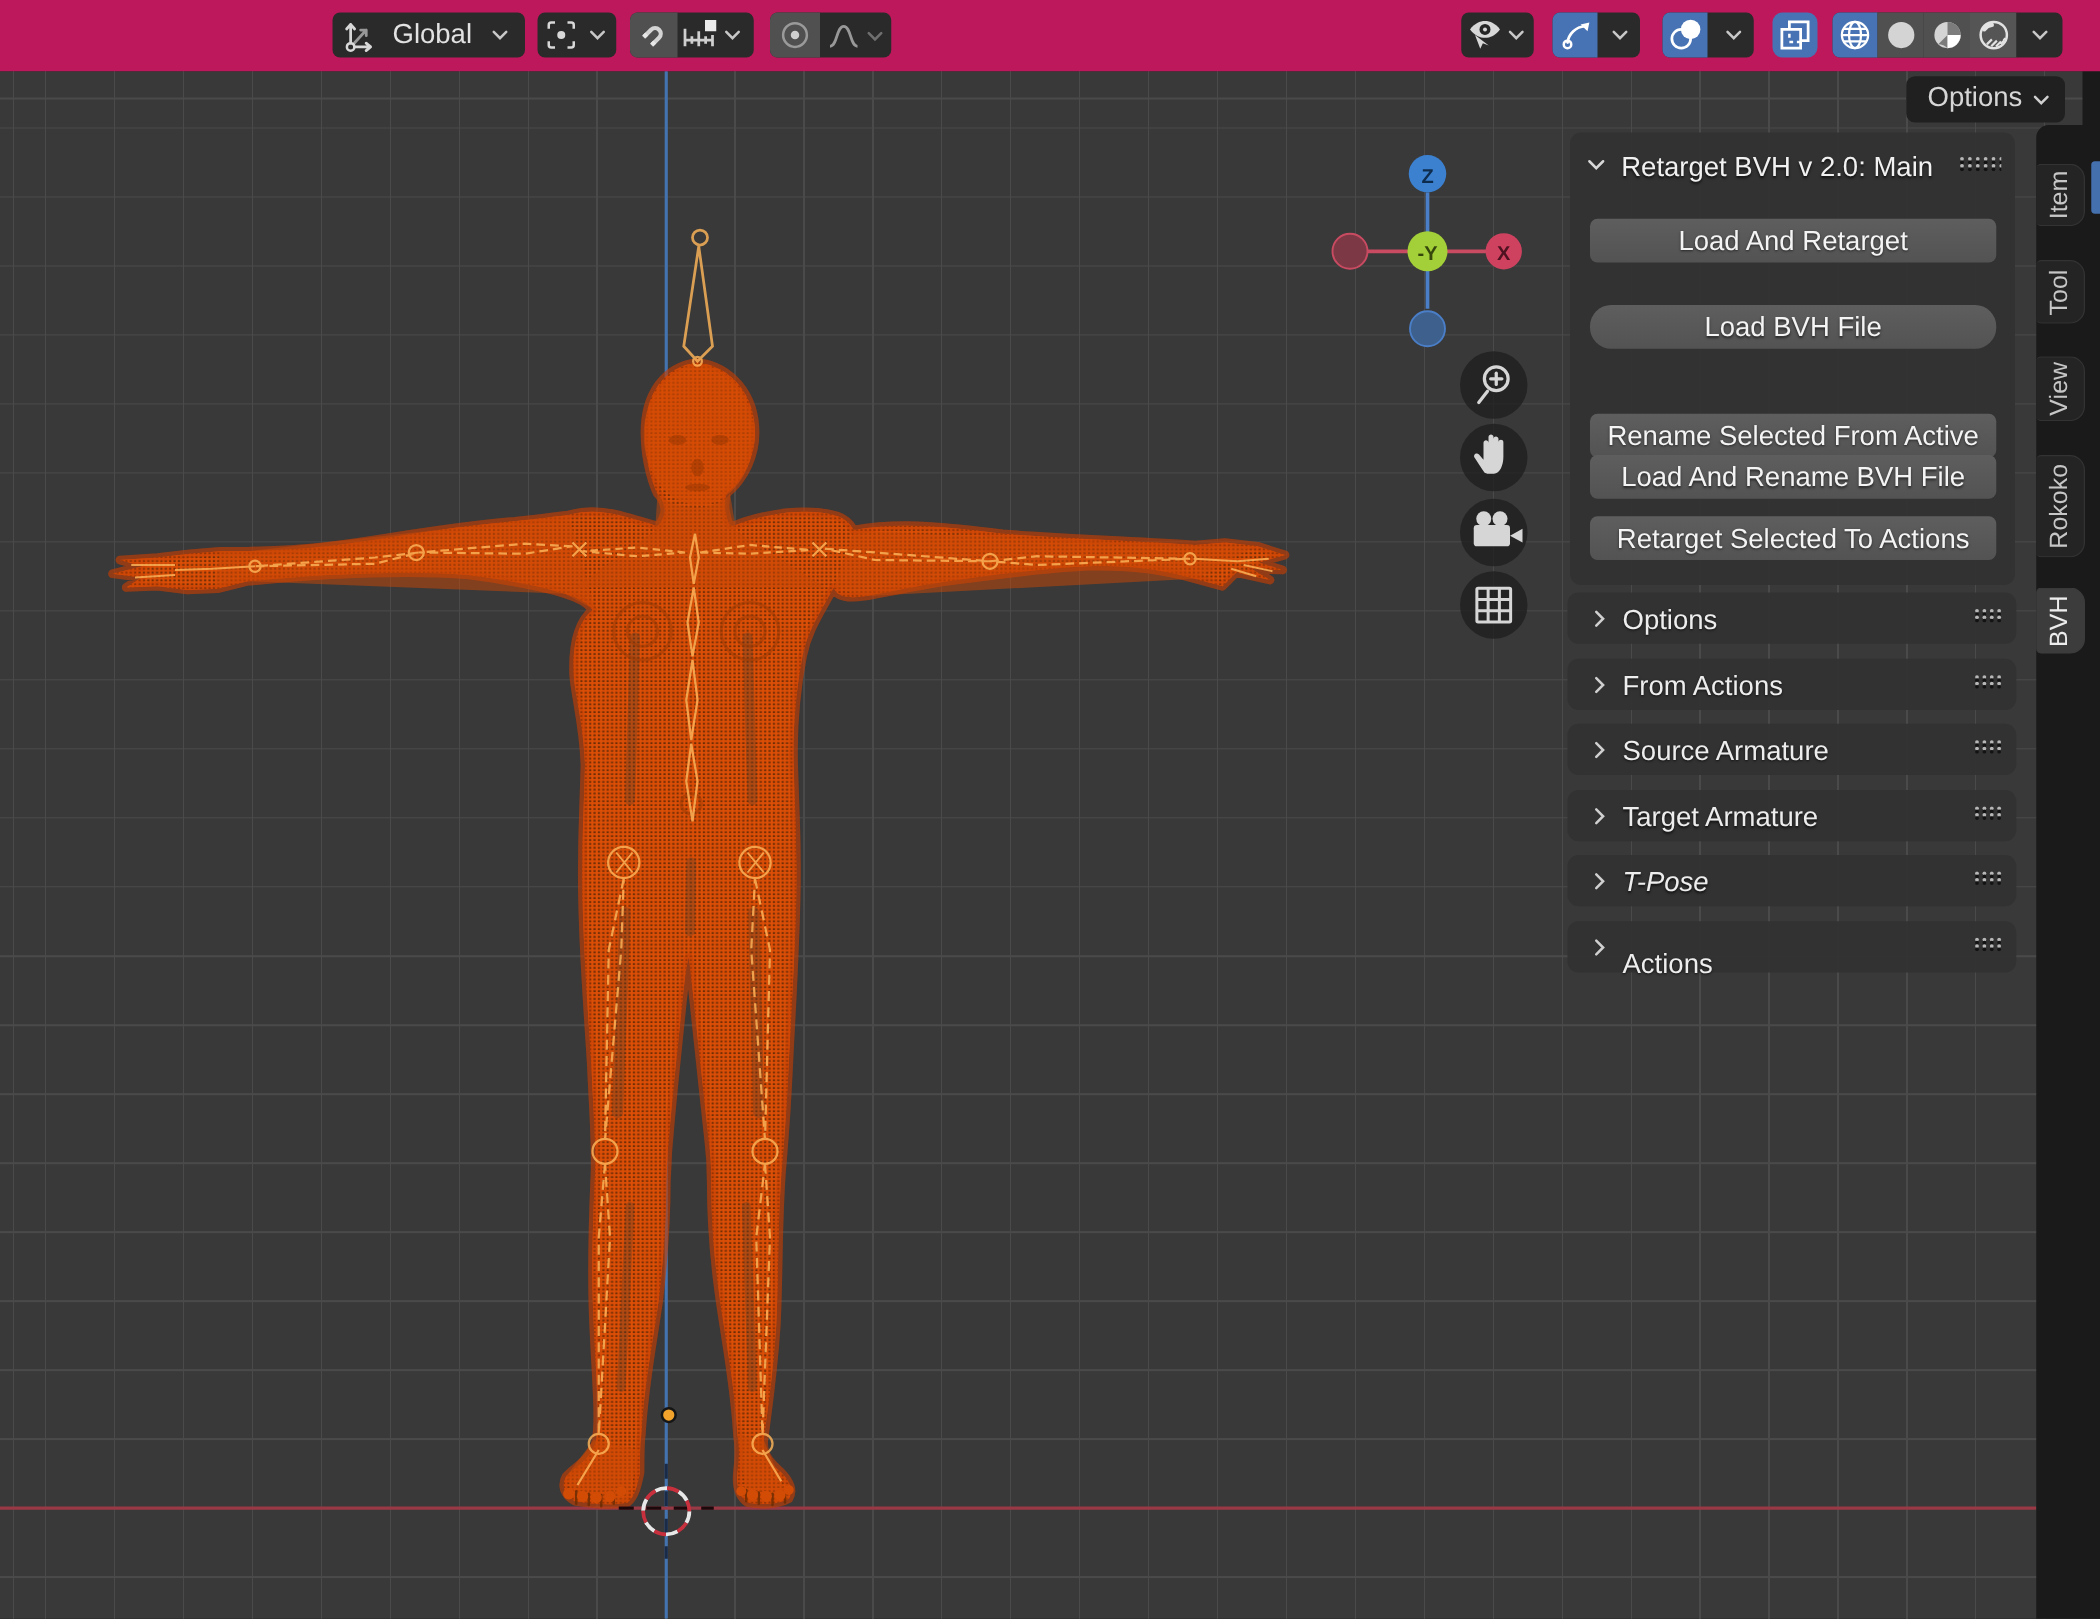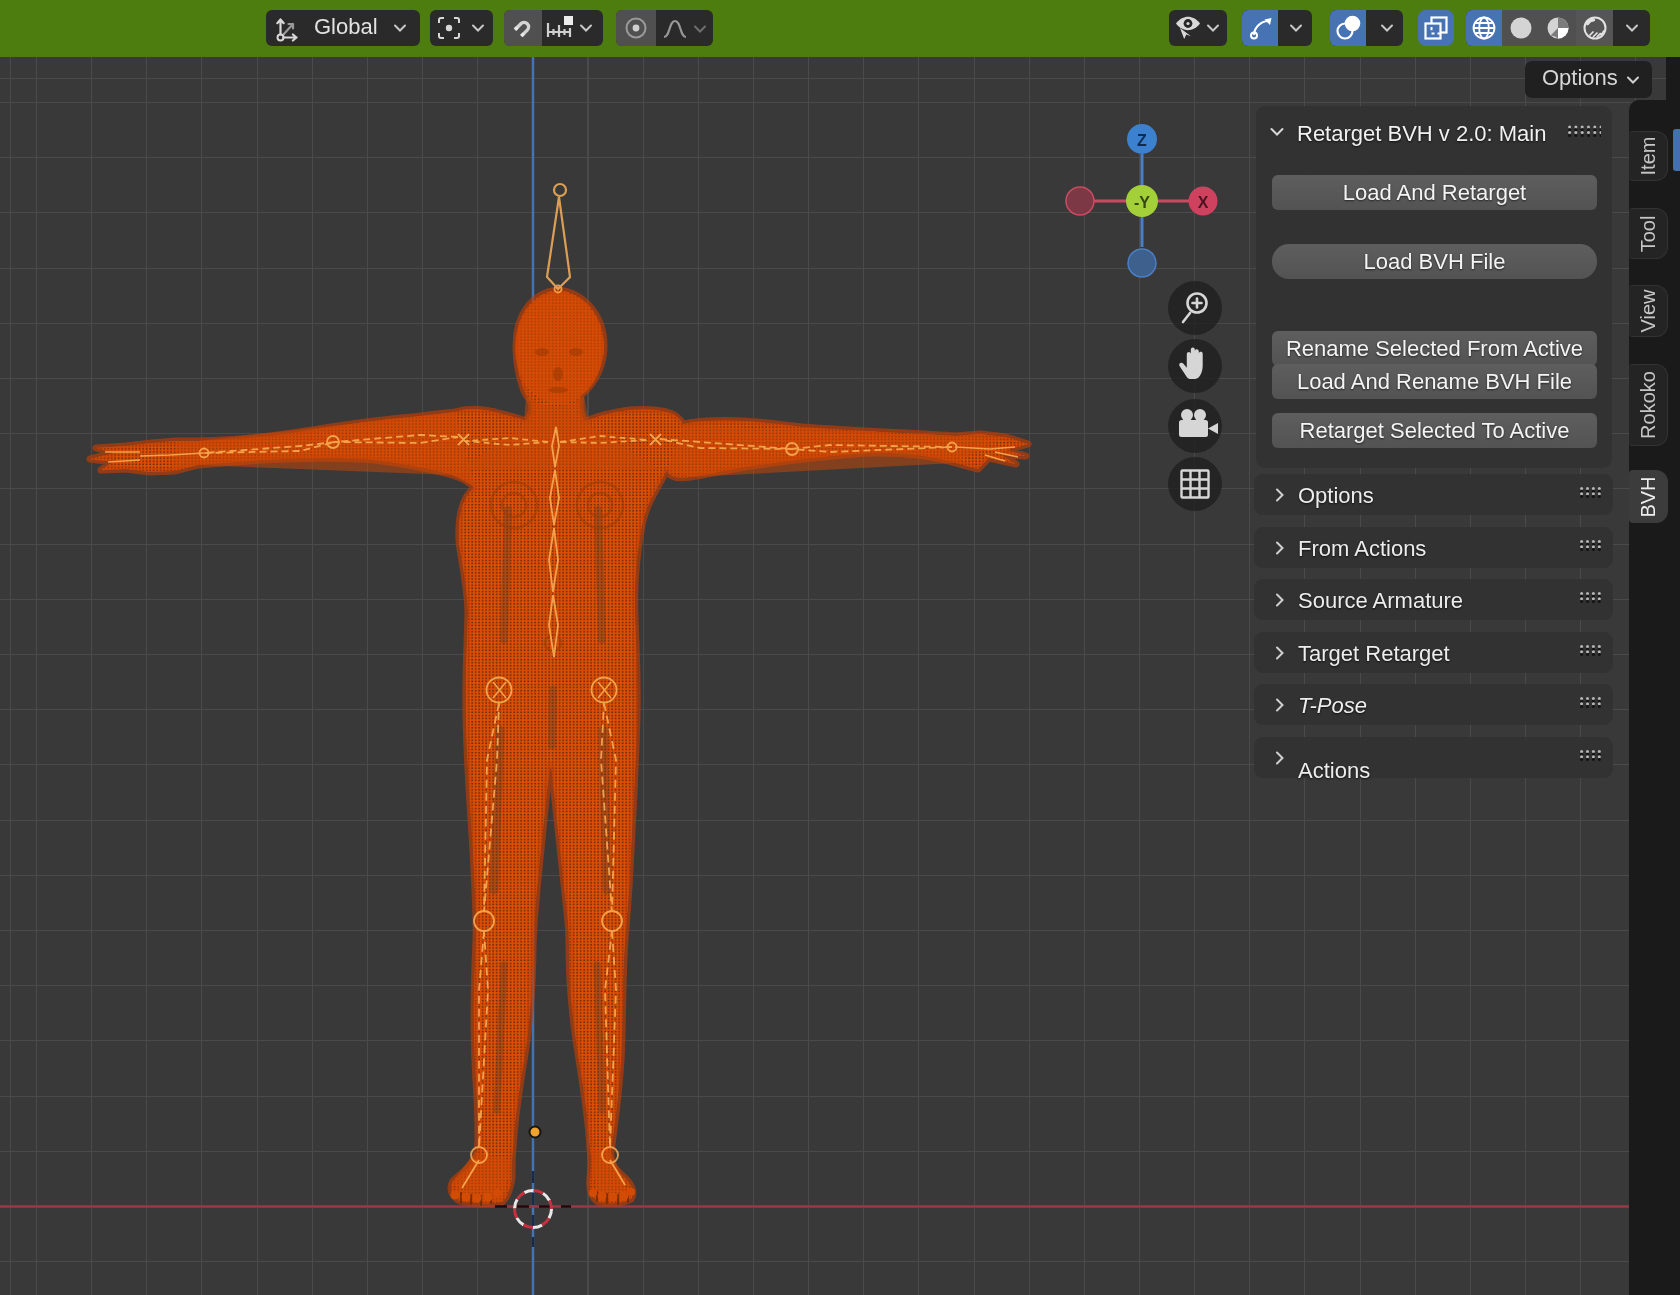--- a/index.html
+++ b/index.html
@@ -279,21 +279,21 @@
         <rect x="1181.5" y="470.5" width="27" height="27" rx="1"></rect>
         <path d="M1190.5 470.5v27M1199.5 470.5v27M1181.5 479.5h27M1181.5 488.5h27"></path>
       </g>
     </g>
   </svg>
 
   <div style="position:absolute;left:1666px;top:0px;width:14px;height:120px;background:#1a1a1a;"></div>
   <div style="position:absolute;left:1629px;top:100px;width:51px;height:1195px;background:#1a1a1a;border-top-left-radius:10px;"></div>
   <div style="position:absolute;left:1673px;top:129px;width:7px;height:42px;background:#4470ae;border-radius:3px 0 0 3px;"></div>
 
-  <div id="header" style="position:absolute;left:0;top:0;width:1680px;height:57px;background:#4d7c0f;">
+  <div id="header" style="position:absolute;left:0;top:0;width:1680px;height:57px;background:#be185d;">
 
     <div class="grp" style="left:266px;width:154px;">
       <svg style="position:absolute;left:8px;top:4px" width="28" height="28" viewBox="0 0 28 28">
         <g stroke="#d8d8d8" stroke-width="2.2" fill="none" stroke-linecap="round" stroke-linejoin="round">
           <path d="M6.5 20.5V6M6.5 6l-3 3.5M6.5 6l3 3.5M3.5 6.2l3-3.2 3 3.2" opacity="0"></path>
           <path d="M6.5 20.5V5.5M6.5 5.5l-3.2 3.7M6.5 5.5l3.2 3.7"></path>
           <path d="M9.5 23.5h13M22.5 23.5l-3.6-3M22.5 23.5l-3.6 3"></path>
         </g>
         <path d="M9 21L19 10M19 10h-4.5M19 10v4.5" stroke="#989898" stroke-width="2.2" fill="none" stroke-linecap="round" stroke-linejoin="round"></path>
         <circle cx="6.5" cy="23.5" r="3" fill="none" stroke="#d8d8d8" stroke-width="2"></circle>
@@ -471,21 +471,21 @@
       <circle cx="14.2" cy="10.4" r="1.5"></circle>
       <circle cx="20.5" cy="10.4" r="1.5"></circle>
       <circle cx="26.8" cy="10.4" r="1.5"></circle>
       <circle cx="33" cy="10.4" r="1.5"></circle>
     </g>
   </svg>
   <div class="pbtn" style="top:175px;">Load And Retarget</div>
   <div class="pbtn" style="top:244px;border-radius:17px;">Load BVH File</div>
   <div class="pbtn" style="top:316px;margin-top:15px;">Rename Selected From Active</div>
   <div class="pbtn" style="top:364px;">Load And Rename BVH File</div>
-  <div class="pbtn" style="top:413px;">Retarget Selected To Active</div>
+  <div class="pbtn" style="top:413px;">Retarget Selected To Actions</div>
 
   <div class="pblock" style="left:1254px;top:474px;width:359px;height:41px;"></div>
   <svg class="chev" style="left:1272px;top:487px" viewBox="0 0 16 16">
     <path d="M5 2.5l5.5 5.5L5 13.5" fill="none" stroke="#d0d0d0" stroke-width="2" stroke-linecap="round"></path>
   </svg>
   <div class="ptitle" style="left:1298px;top:483px;">Options</div>
   <svg class="grip" style="left:1580px;top:487px;width:22px;height:11px" viewBox="0 0 22 11">
     <use href="#gripdots"></use>
   </svg>
 
@@ -504,21 +504,21 @@
   </svg>
   <div class="ptitle" style="left:1298px;top:588px;">Source Armature</div>
   <svg class="grip" style="left:1580px;top:592px;width:22px;height:11px" viewBox="0 0 22 11">
     <use href="#gripdots"></use>
   </svg>
 
   <div class="pblock" style="left:1254px;top:632px;width:359px;height:41px;"></div>
   <svg class="chev" style="left:1272px;top:645px" viewBox="0 0 16 16">
     <path d="M5 2.5l5.5 5.5L5 13.5" fill="none" stroke="#d0d0d0" stroke-width="2" stroke-linecap="round"></path>
   </svg>
-  <div class="ptitle" style="left:1298px;top:641px;">Target Retarget</div>
+  <div class="ptitle" style="left:1298px;top:641px;">Target Armature</div>
   <svg class="grip" style="left:1580px;top:645px;width:22px;height:11px" viewBox="0 0 22 11">
     <use href="#gripdots"></use>
   </svg>
 
   <div class="pblock" style="left:1254px;top:684px;width:359px;height:41px;"></div>
   <svg class="chev" style="left:1272px;top:697px" viewBox="0 0 16 16">
     <path d="M5 2.5l5.5 5.5L5 13.5" fill="none" stroke="#d0d0d0" stroke-width="2" stroke-linecap="round"></path>
   </svg>
   <div class="ptitle" style="left:1298px;top:693px;font-style:italic;">T-Pose</div>
   <svg class="grip" style="left:1580px;top:697px;width:22px;height:11px" viewBox="0 0 22 11">

